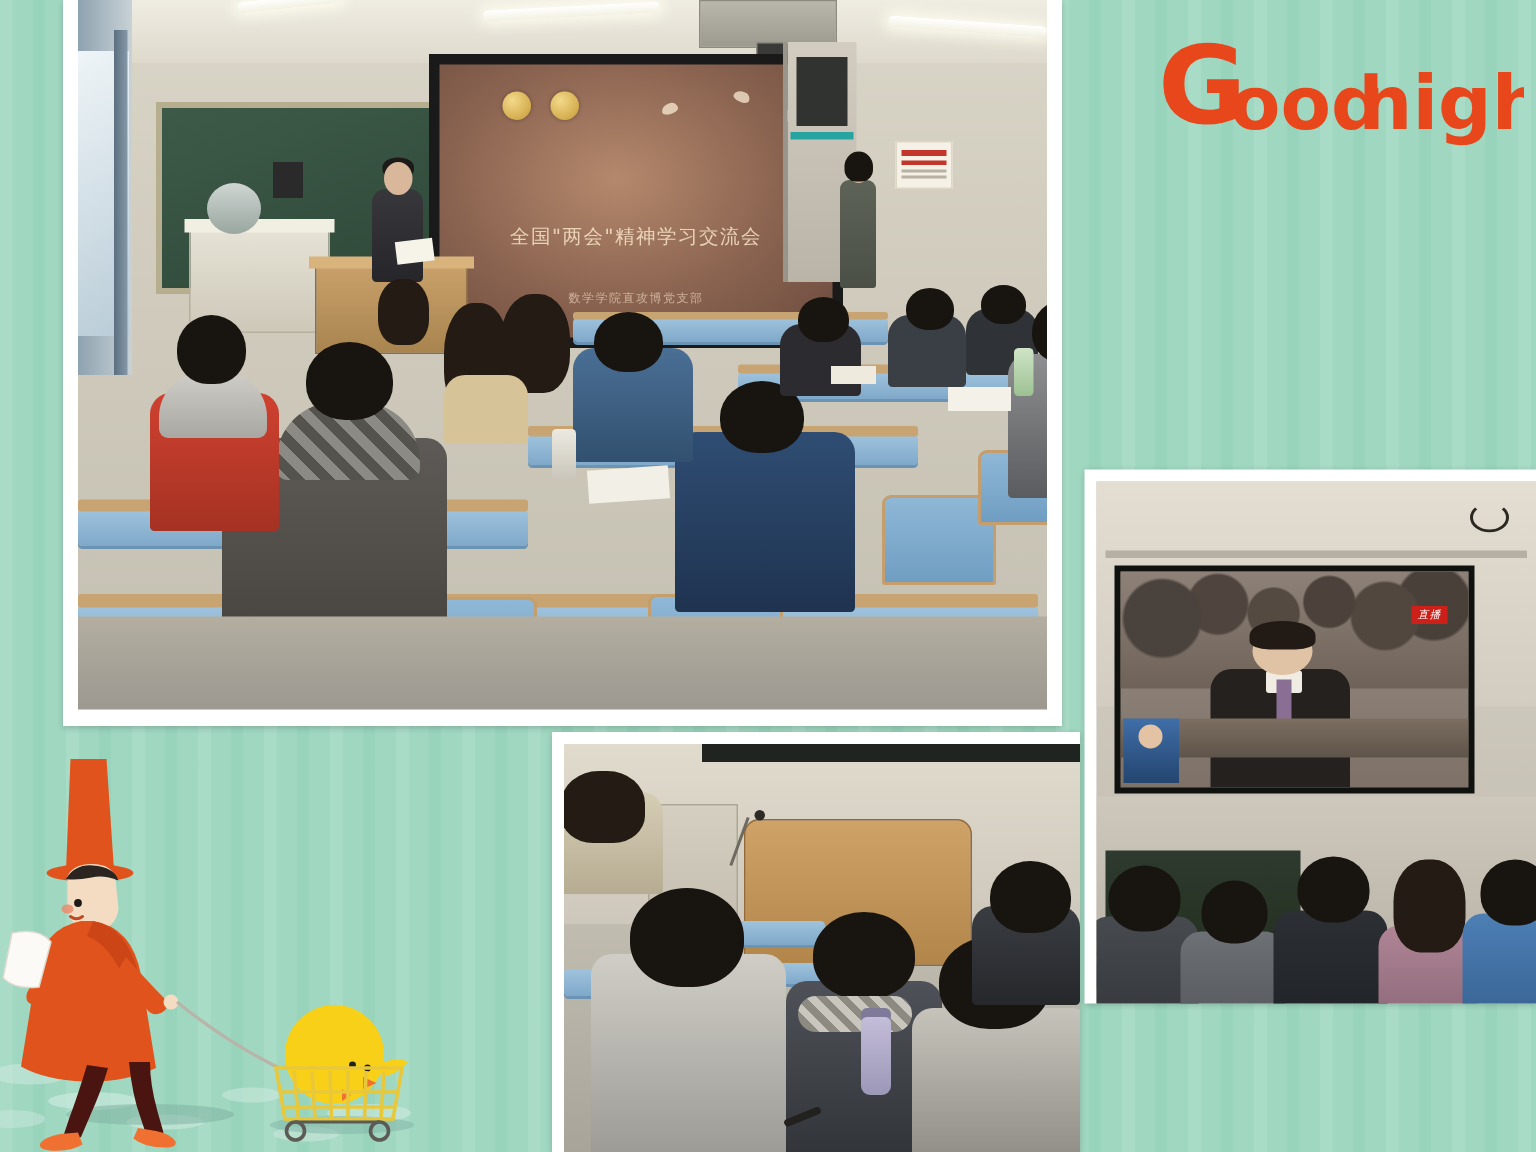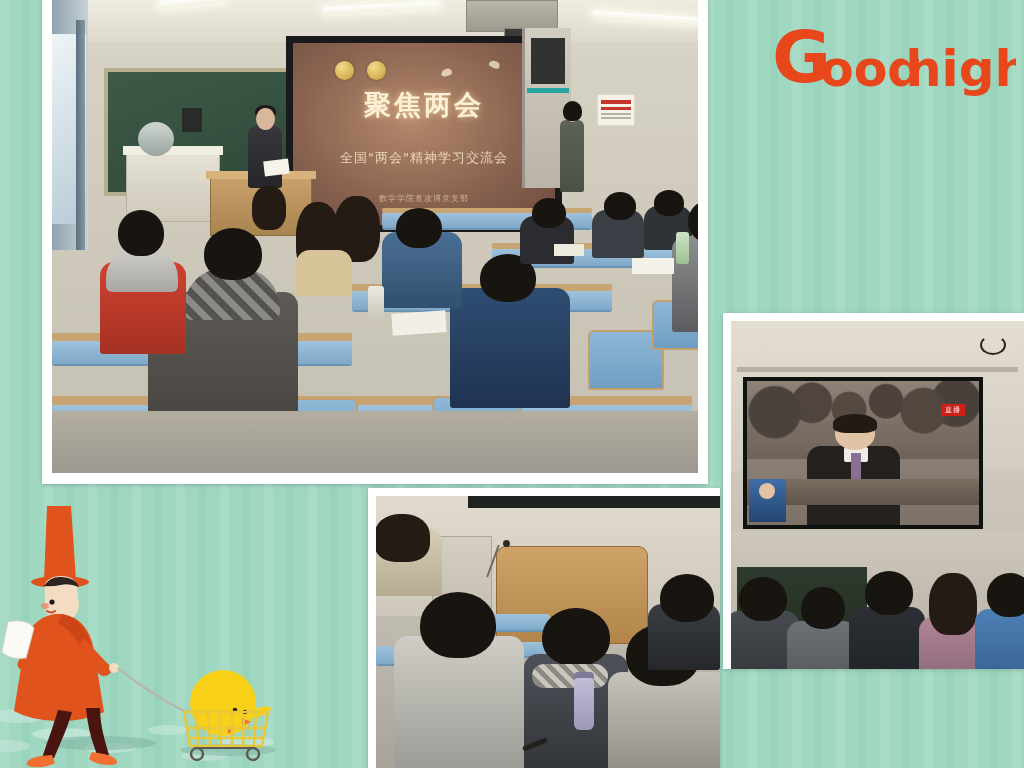--- a/index.html
+++ b/index.html
@@ -34,21 +34,21 @@
 
   
   .photo{position:absolute;background:#fff;box-shadow:0 1px 4px rgba(0,0,0,.18);overflow:hidden;}
   .photo .inner{position:absolute;overflow:hidden;background:#cfcabf;}
 
   
   #photo-main{left:42px;top:0px;width:666px;height:484px;padding:0;}
   #photo-main .inner{left:10px;top:0px;width:646px;height:473px;}
 
   
-  #photo-tv{left:723px;top:313px;width:301px;height:356px;}
+  #photo-tv{left:723px;top:313px;width:301px;height:356px;font-style:italic;}
   #photo-tv .inner{left:8px;top:8px;width:293px;height:447px;}
 
   
   #photo-audience{left:368px;top:488px;width:352px;height:280px;}
   #photo-audience .inner{left:8px;top:8px;width:344px;height:272px;}
 
   
   .room{position:absolute;inset:0;background:linear-gradient(#d9d5c8,#cfcabb 45%,#c3bfb2);}
   .ceiling{position:absolute;left:0;top:0;width:100%;height:42px;
      background:linear-gradient(#efece2,#ded9cc);}
@@ -202,21 +202,20 @@
 
         <div class="board"></div>
 
         <div class="screen-frame">
           <div class="screen">
             <div class="emblem" style="left:42px;"></div>
             <div class="emblem" style="left:74px;"></div>
             <div class="dove" style="left:148px;top:26px;"></div>
             <div class="dove" style="left:196px;top:18px;transform:rotate(22deg);"></div>
             <div class="dove" style="left:228px;top:30px;transform:rotate(-34deg);"></div>
-            <div class="slide-title">聚焦两会</div>
             <div class="slide-sub">全国"两会"精神学习交流会</div>
             <div class="slide-org">数学学院直攻博党支部</div>
           </div>
         </div>
 
         <div class="door">
           <div class="door-glass"></div>
           <div class="door-teal"></div>
         </div>
         <div class="notice">

